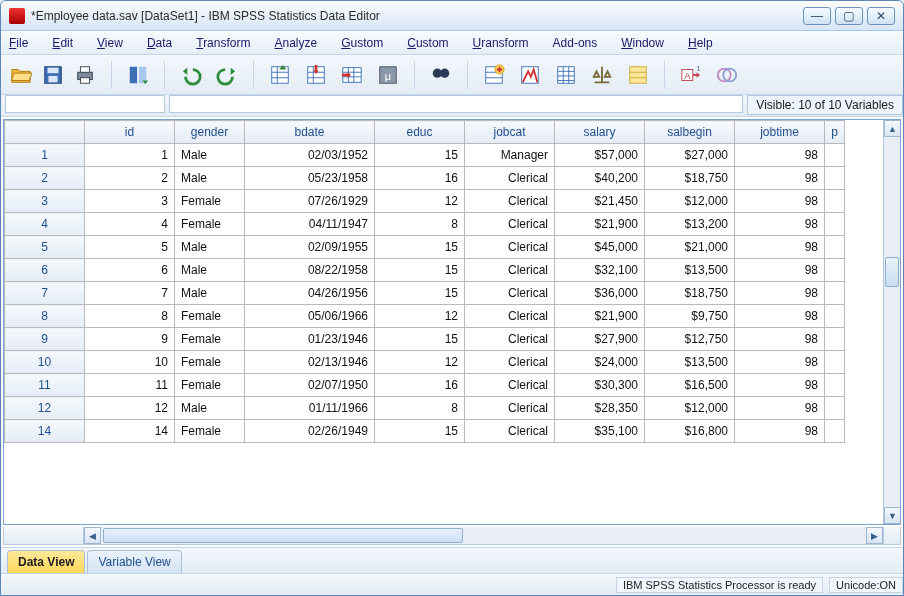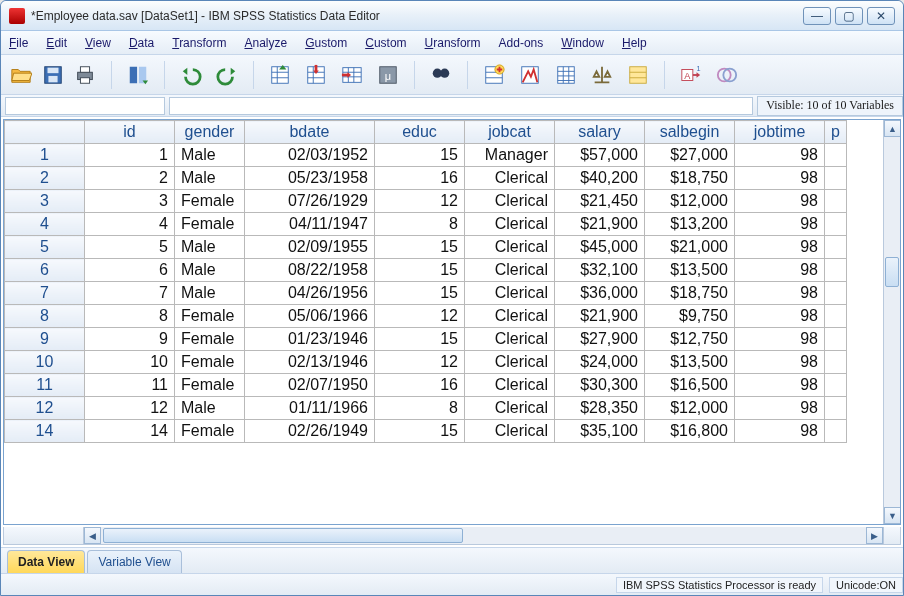--- a/index.html
+++ b/index.html
@@ -5,37 +5,37 @@
   * { box-sizing: border-box; }
   html, body { margin:0; padding:0; font-family: Tahoma, "Segoe UI", Arial, sans-serif; font-size:12px; background:#e8e8e8; }
   .window { width:904px; height:596px; margin:0; background:#fff; border:1px solid #5a86b8; border-radius:6px 6px 0 0; position:relative; display:flex; flex-direction:column; }
   
   .titlebar { height:30px; background:linear-gradient(#fdfefe,#e9f1f9 45%,#d7e6f5); border-radius:6px 6px 0 0; display:flex; align-items:center; padding:0 8px; border-bottom:1px solid #a9c6e6; }
   .titlebar .appicon { width:16px; height:16px; background:linear-gradient(#e33,#a00); border-radius:2px; margin-right:6px; display:inline-block;}
   .titlebar .title { color:#2b2b2b; flex:1; }
   .winbtns { display:flex; gap:4px; }
   .winbtn { width:28px; height:18px; border:1px solid #6f92b9; border-radius:3px; background:linear-gradient(#f7fbff,#cfe2f5); display:flex; align-items:center; justify-content:center; color:#2c4a6b; font-family:"Segoe UI",Arial,sans-serif; }
   
-  .menubar { height:24px; background:linear-gradient(#f7fbff,#e5edf6); display:flex; align-items:center; padding:0 8px; gap:18px; border-bottom:1px solid #c6d6ea; }
+  .menubar { height:24px; background:linear-gradient(#f7fbff,#e5edf6); display:flex; align-items:center; padding:0 8px; gap:24px; border-bottom:1px solid #c6d6ea; }
   .menuitem { color:#1a1a6a; cursor:default; }
   .menuitem .ul { text-decoration:underline; }
   
   .toolbar { height:40px; background:linear-gradient(#f4f8fd,#e3ebf4); border-bottom:1px solid #c6d6ea; display:flex; align-items:center; padding:0 6px; gap:8px; }
   .tbgroup { display:flex; gap:4px; }
   .tbsep { width:1px; height:28px; background:#c6d6ea; margin:0 4px; }
   .tbicon { width:28px; height:28px; display:flex; align-items:center; justify-content:center; border-radius:3px; }
   .tbicon svg { width:22px; height:22px; }
   
-  .formulabar { height:22px; background:linear-gradient(#f4f8fd,#e3ebf4); border-bottom:1px solid #c6d6ea; display:flex; align-items:center;font-family:Liberation Serif, serif; }
+  .formulabar { height:22px; background:linear-gradient(#f4f8fd,#e3ebf4); border-bottom:1px solid #c6d6ea; display:flex; align-items:flex-start; }
   .namebox { width:160px; height:18px; border:1px solid #b5c9de; background:#fff; margin:0 4px; }
   .fxentry { flex:1; height:18px; border:1px solid #b5c9de; background:#fff; margin-right:4px;}
   .visible-label { padding:0 8px; border:1px solid #b5c9de; background:#eef4fb; height:20px; display:flex; align-items:center; color:#1a1a1a; }
   
   .gridwrap { flex:1; display:flex; overflow:hidden; border:1px solid #7aa3cf; margin:2px; background:#fff; position:relative;}
-  table.grid { border-collapse:collapse; table-layout:fixed; font-size:16px; }
+  table.grid { border-collapse:collapse; table-layout:fixed; font-size:12px; }
   .grid th, .grid td { border:1px solid #b9b9b9; height:23px; padding:0 6px; white-space:nowrap; overflow:hidden; }
   .grid thead th { background:linear-gradient(#f6f9fd,#e4ecf6); color:#1f4f8f; font-weight:normal; text-align:center; }
   .grid tbody th { background:linear-gradient(#f6f9fd,#e4ecf6); color:#1f4f8f; font-weight:normal; text-align:center; width:40px;}
   .grid td { background:#fff; color:#111; }
   .grid td.num { text-align:right; }
   .grid td.txt { text-align:left; }
   .corner { width:80px; }
   .colw-id{width:90px;} .colw-gender{width:70px;} .colw-bdate{width:130px;} .colw-educ{width:90px;margin-left:11px;}
   .colw-jobcat{width:90px;} .colw-salary{width:90px;} .colw-salbegin{width:90px;} .colw-jobtime{width:90px;} .colw-p{width:20px;}
   

